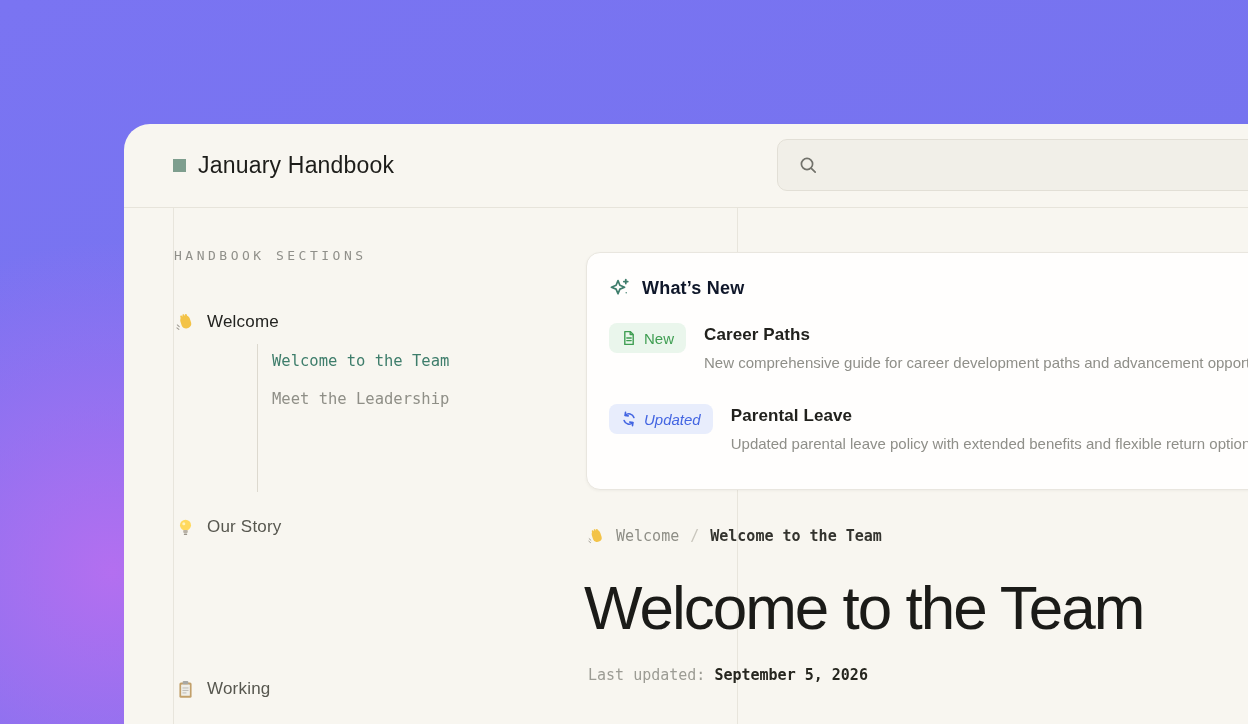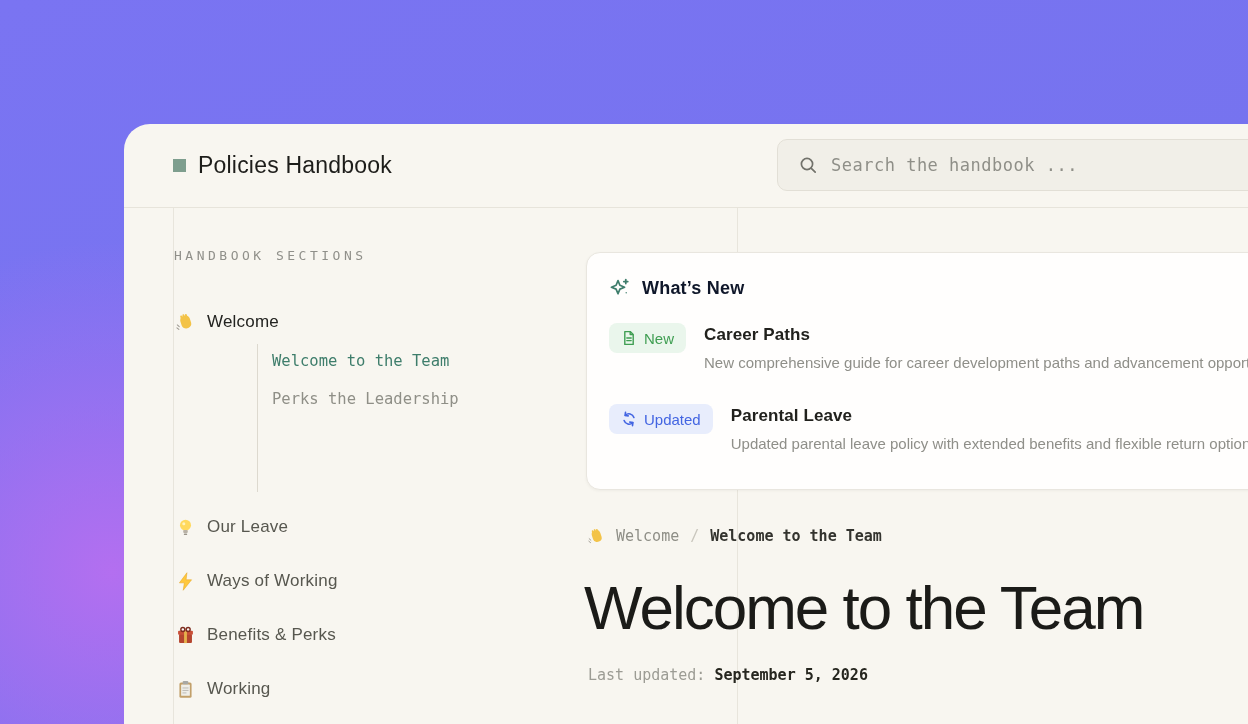--- a/index.html
+++ b/index.html
@@ -68,21 +68,21 @@
     box-shadow:0 1px 3px rgba(60,55,40,.05); padding:24px 22px;
   }
   .card-header { display:flex; align-items:center; gap:11px; height:22px; }
   .card-title { font-size:18px; font-weight:700; color:#0f172a; letter-spacing:.2px; }
   .wn-row { position:absolute; left:22px; display:flex; align-items:flex-start; gap:18px; }
   .wn-row.r1 { top:70px; }
   .wn-row.r2 { top:151px; }
   .badge { display:inline-flex; align-items:center; gap:7px; height:30px; padding:13px 12px;
     border-radius:8px; font-size:15px; font-weight:500; white-space:nowrap; }
   .badge.new { background:#eaf6ec; color:#3f9e52; }
-  .badge.updated { background:#e8edfc; color:#4365e2; }
+  .badge.updated { background:#e8edfc; color:#4365e2;font-style:italic; }
   .wn-text { padding-top:2px; }
   .wn-title { font-size:17px; font-weight:700; color:#21211d; letter-spacing:.1px; }
   .wn-desc { margin-top:9px; font-size:15px; color:#8f8f89; white-space:nowrap; }
 
   .breadcrumb { position:absolute; left:2px; top:319px; display:flex; align-items:center; gap:11px;
     font-size:15px; }
   .bc-ico { width:17px; height:17px; display:inline-flex; }
   .bc-section { color:#8e8e86; }
   .bc-sep { color:#c9c6bd; }
   .bc-current { color:#33332e; font-weight:700; }
@@ -94,29 +94,28 @@
   .updated-label { color:#9c9c94; }
   .updated-value { color:#26261f; font-weight:700; }
 </style>
 </head>
 <body>
 
 <div class="panel">
 
   <div class="header">
     <div class="logo-mark"></div>
-    <div class="app-title">Policies Handbook</div>
+    <div class="app-title">January Handbook</div>
     <div class="search">
       <span style="display:inline-flex;">
         <svg width="19" height="19" viewBox="0 0 19 19" fill="none" stroke="#72726b" stroke-width="1.7" stroke-linecap="round">
           <circle cx="8" cy="8" r="5.6"></circle>
             <line x1="12.3" y1="12.3" x2="16.2" y2="16.2"></line>
         </svg>
       </span>
-      <span class="search-ph mono">Search the handbook ...</span>
     </div>
   </div>
 
   <div class="content">
     <div class="vline v1"></div>
     <div class="vline v2"></div>
 
     <nav class="sidebar">
       <div class="sb-heading mono">HANDBOOK SECTIONS</div>
 
@@ -134,56 +133,36 @@
               <line x1="1.0" y1="15.6" x2="3.0" y2="17.2"></line>
             </g>
           </svg>
         </span>
         <span class="lbl">Welcome</span>
       </div>
 
       <div class="sub-guide"></div>
       <div class="sub-list mono">
         <div class="sub-item active">Welcome to the Team</div>
-        <div class="sub-item">Perks the Leadership</div>
+        <div class="sub-item">Meet the Leadership</div>
       </div>
 
       <div class="nav-row row-values">
         <span class="ico">
           <svg viewBox="0 0 20 20" width="19" height="19">
             <circle cx="10" cy="7.6" r="5.8" fill="#ffd95e"></circle>
             <circle cx="8.2" cy="6" r="1.6" fill="#fff3bd"></circle>
             <rect x="7.6" y="12.6" width="4.8" height="3.2" rx="1" fill="#b9b2a6"></rect>
             <rect x="8.2" y="16.2" width="3.6" height="1.8" rx="0.9" fill="#9a948a"></rect>
           </svg>
         </span>
-        <span class="lbl">Our Leave</span>
-      </div>
-
-      <div class="nav-row row-ways">
-        <span class="ico">
-          <svg viewBox="0 0 20 20" width="19" height="19">
-            <polygon points="11.5,0.8 3.6,11.4 8.8,11.4 7.6,19.2 16.4,8.2 10.6,8.2" fill="#ffc83d" stroke="#e8a824" stroke-width="0.6"></polygon>
-          </svg>
-        </span>
-        <span class="lbl">Ways of Working</span>
-      </div>
-
-      <div class="nav-row row-benefits">
-        <span class="ico">
-          <svg viewBox="0 0 20 20" width="19" height="19">
-            <rect x="3.2" y="8.4" width="13.6" height="9.6" rx="1.2" fill="#b5452f"></rect>
-            <rect x="2.2" y="5" width="15.6" height="4.2" rx="1" fill="#c94f38"></rect>
-            <rect x="8.5" y="5" width="3" height="13" fill="#e5b14c"></rect>
-            <circle cx="7.2" cy="3.6" r="2.1" fill="none" stroke="#7d2c1e" stroke-width="1.5"></circle>
-            <circle cx="12.8" cy="3.6" r="2.1" fill="none" stroke="#7d2c1e" stroke-width="1.5"></circle>
-          </svg>
-        </span>
-        <span class="lbl">Benefits &amp; Perks</span>
-      </div>
+        <span class="lbl">Our Story</span>
+      </div>
+
+
 
       <div class="nav-row row-policies">
         <span class="ico">
           <svg viewBox="0 0 20 20" width="19" height="19">
             <rect x="3.6" y="2.6" width="12.8" height="16" rx="1.6" fill="#c2a06a"></rect>
             <rect x="5.4" y="4.8" width="9.2" height="11.8" rx="0.6" fill="#efeee9"></rect>
             <rect x="7" y="1" width="6" height="3.6" rx="1.1" fill="#a8a8a4"></rect>
             <g stroke="#b9b8b2" stroke-width="1">
               <line x1="6.8" y1="8.4" x2="13.2" y2="8.4"></line>
               <line x1="6.8" y1="11" x2="13.2" y2="11"></line>

